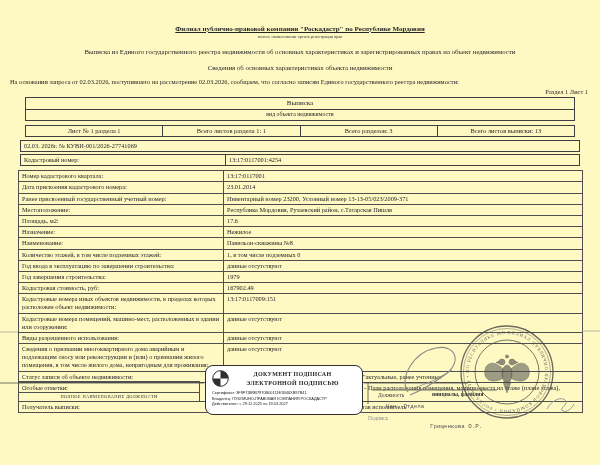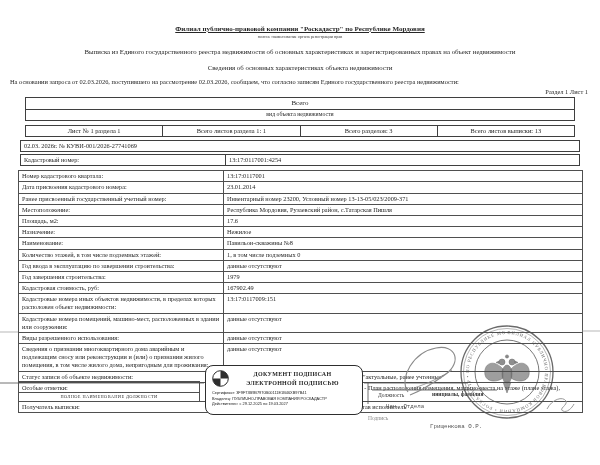--- a/index.html
+++ b/index.html
@@ -1,18 +1,18 @@
 <!DOCTYPE html>
 <html><head>
 <meta charset="utf-8">
 <style>
   * { margin:0; padding:0; box-sizing:border-box; }
   body { background:#e8e8e8; font-family:"Liberation Serif","DejaVu Serif",serif; }
   .page {
-    position:relative; width:600px; height:465px; background:#ffffff;
+    position:relative; width:600px; height:465px; background:#fef9c3;
     color:#262626; overflow:hidden;
   }
   
   .hdr { text-align:center; }
   .org-line { margin-top:25px; font-size:7px; font-weight:bold; text-decoration:underline; }
   .org-caption { font-size:4.2px; color:#3a3a3a; margin-top:1px; }
   .doc-title { font-size:6.8px; margin-top:9px; }
   .subtitle { font-size:6.8px; margin-top:9px; }
   .basis { font-size:6.4px; margin-top:7px; text-align:left; padding:0 8px 0 10px; }
   .section-lbl { font-size:6.4px; text-align:right; padding-right:12px; margin-top:3px; }
@@ -65,21 +65,21 @@
     <div class="org-caption">полное наименование органа регистрации прав</div>
     <div class="doc-title">Выписка из Единого государственного реестра недвижимости об основных характеристиках и зарегистрированных правах на объект недвижимости</div>
     <div class="subtitle">Сведения об основных характеристиках объекта недвижимости</div>
     <div class="basis">На  основании запроса от 02.03.2026, поступившего на рассмотрение 02.03.2026, сообщаем, что согласно записям Единого государственного реестра недвижимости:</div>
     <div class="section-lbl">Раздел 1 Лист 1</div>
   </div>
 
   <table class="tbl-object">
     <tbody>
         <tr>
-      <td class="obj-kind">Всего</td>
+      <td class="obj-kind">Выписка</td>
     </tr>
     <tr>
       <td class="obj-caption">вид объекта недвижимости</td>
     </tr>
   </tbody>
     </table>
 
   <table class="tbl-sheet">
     <tbody>
         <tr>

